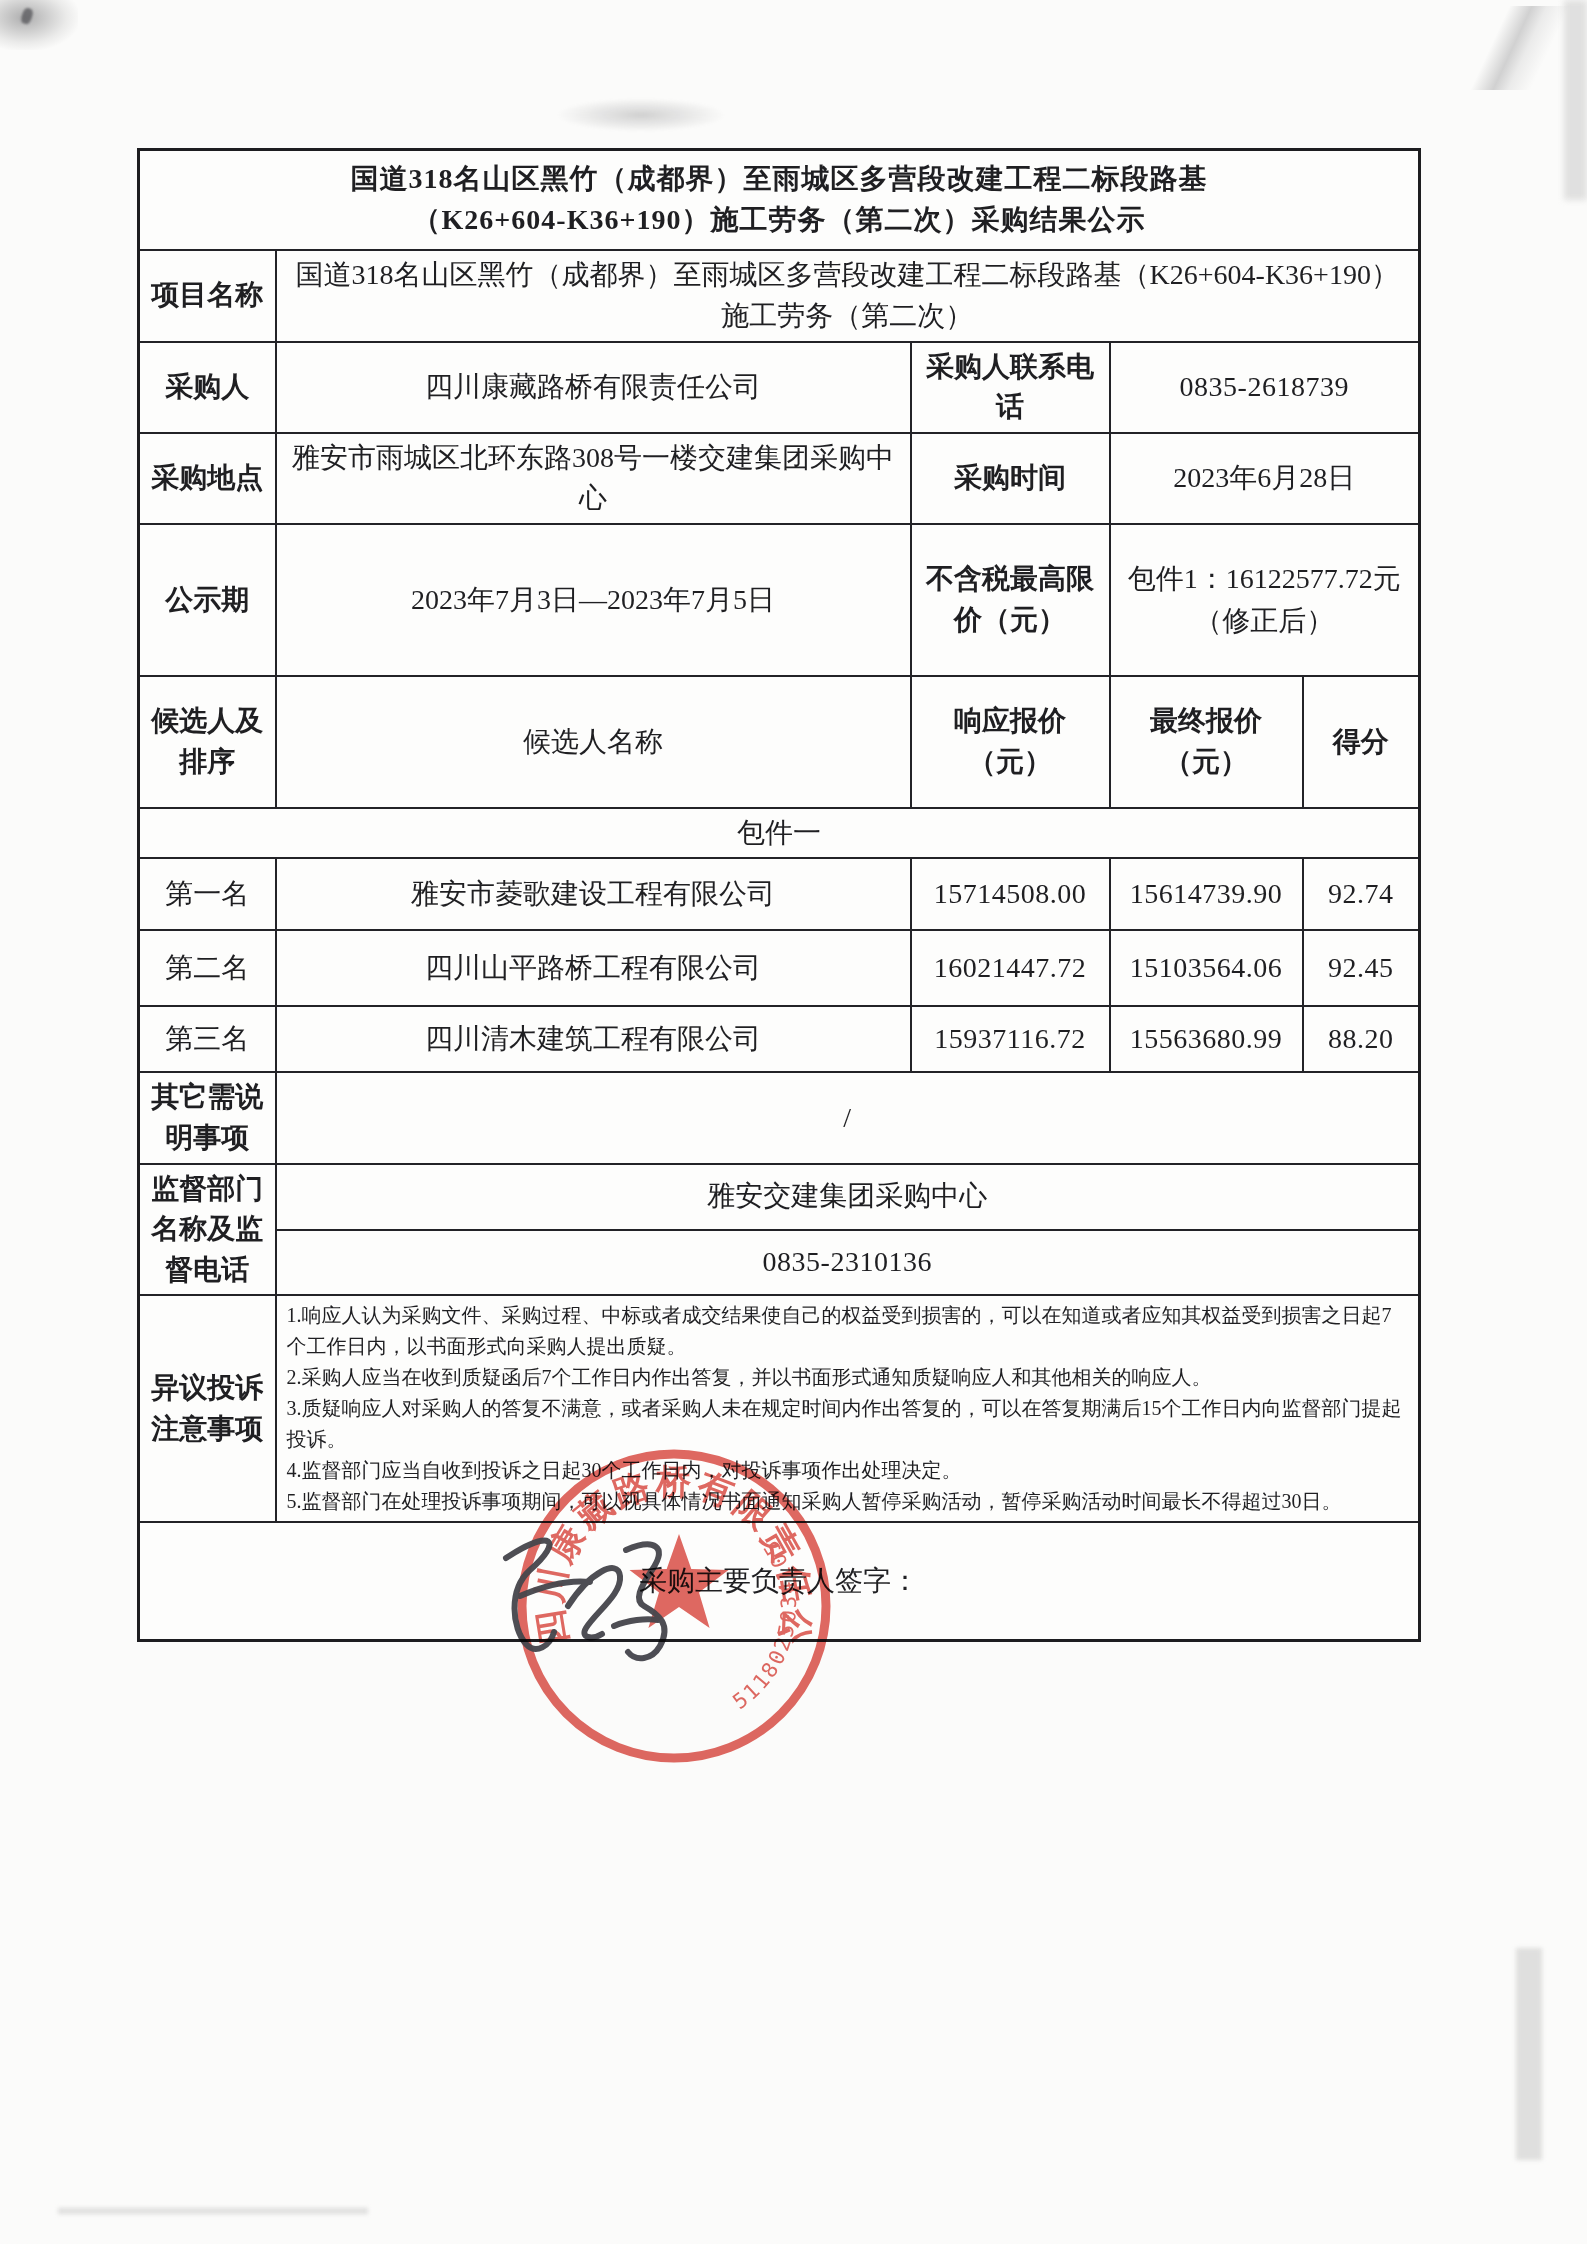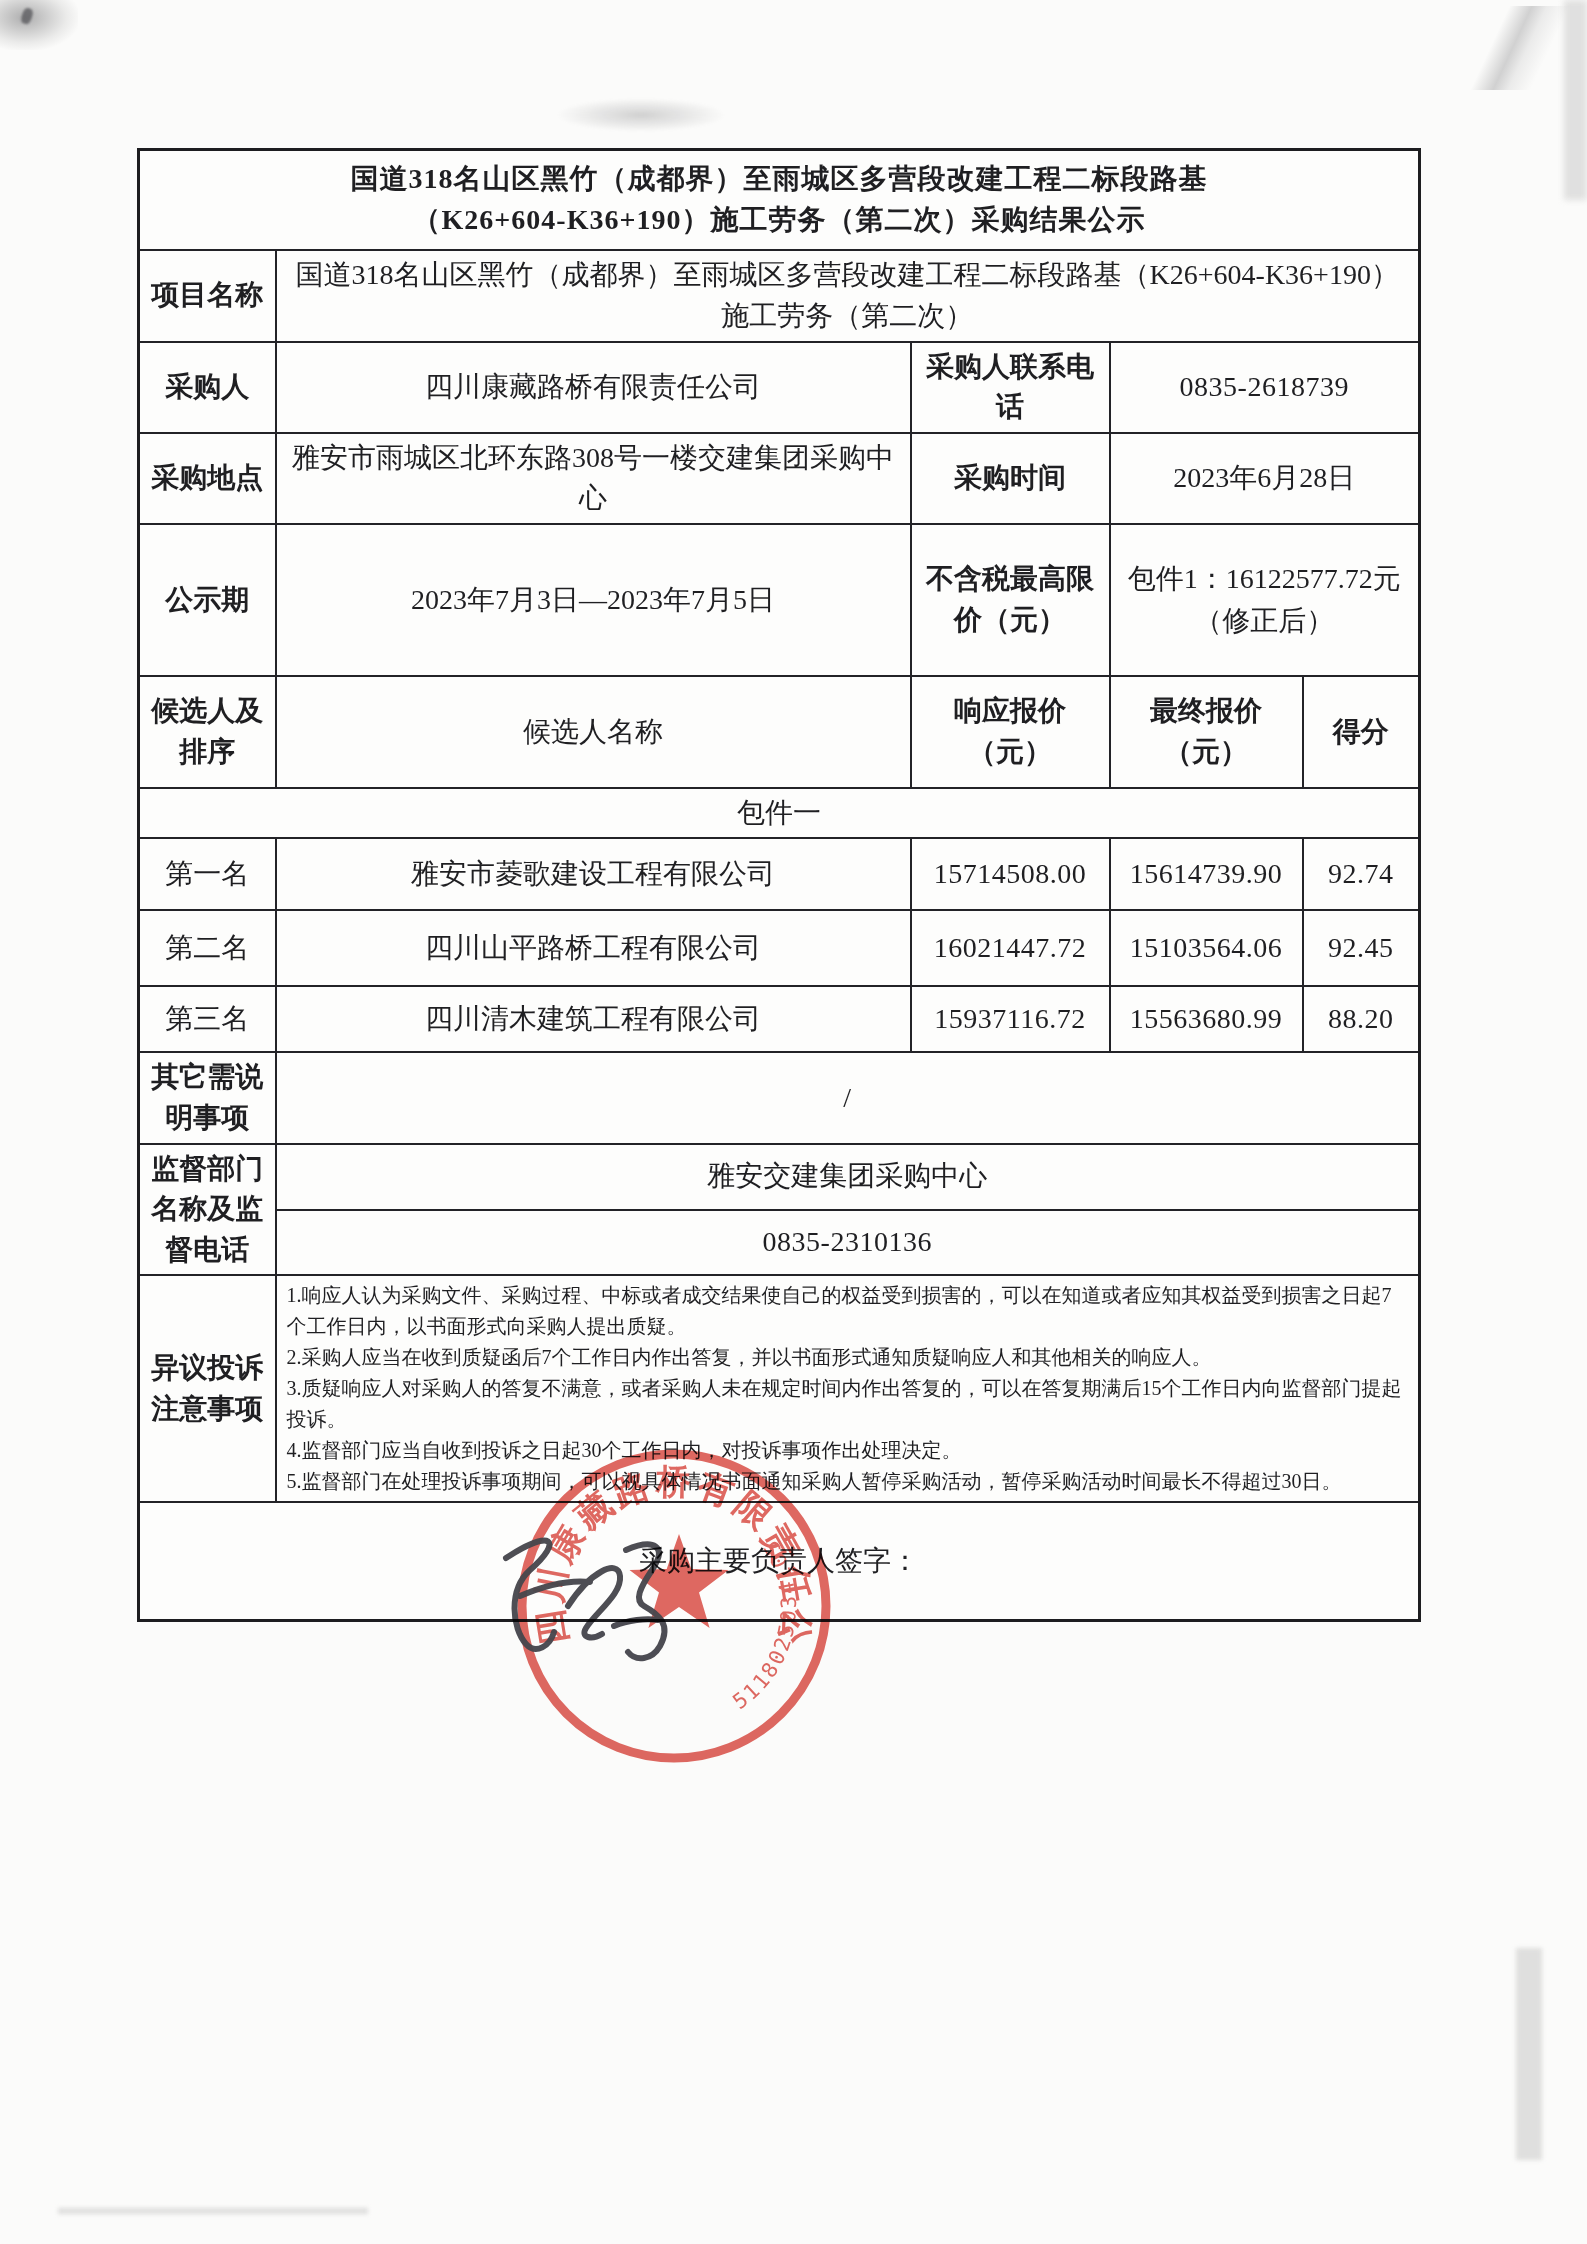--- a/index.html
+++ b/index.html
@@ -30,21 +30,21 @@
     text-align:center;
     word-break:break-word;
   }
   table.doc{border:3px solid #1d1d20;padding-left:40px;}
 
   tr.r-title{height:100px;}
   tr.r-project{height:92px;}
   tr.r-purchaser{height:76px;}
   tr.r-location{height:76px;}
   tr.r-publicity{height:152px;}
-  tr.r-candheader{height:112px;margin-top:12px;}
+  tr.r-candheader{height:132px;margin-top:12px;}
   tr.r-package{height:39px;}
   tr.r-cand1{height:72px;}
   tr.r-cand2{height:76px;}
   tr.r-cand3{height:66px;}
   tr.r-other{height:82px;}
   tr.r-sup{height:58px;}
   tr.r-sign{height:118px;}
 
   .title-cell{font-weight:bold;font-size:33px;line-height:1.35;letter-spacing:1px;padding:8px 20px;}
   .label-cell{padding:4px 8px;font-weight:bold;}

